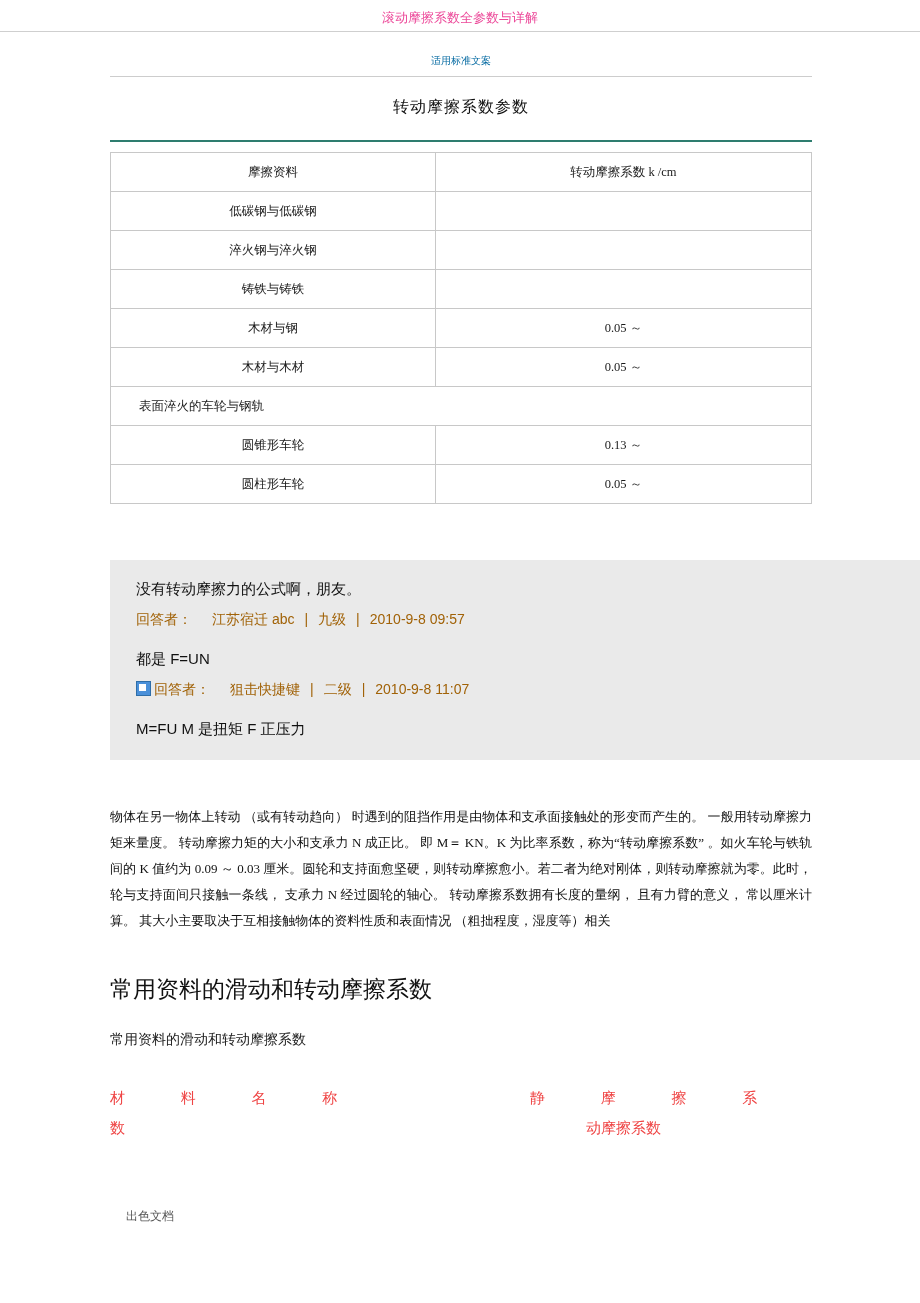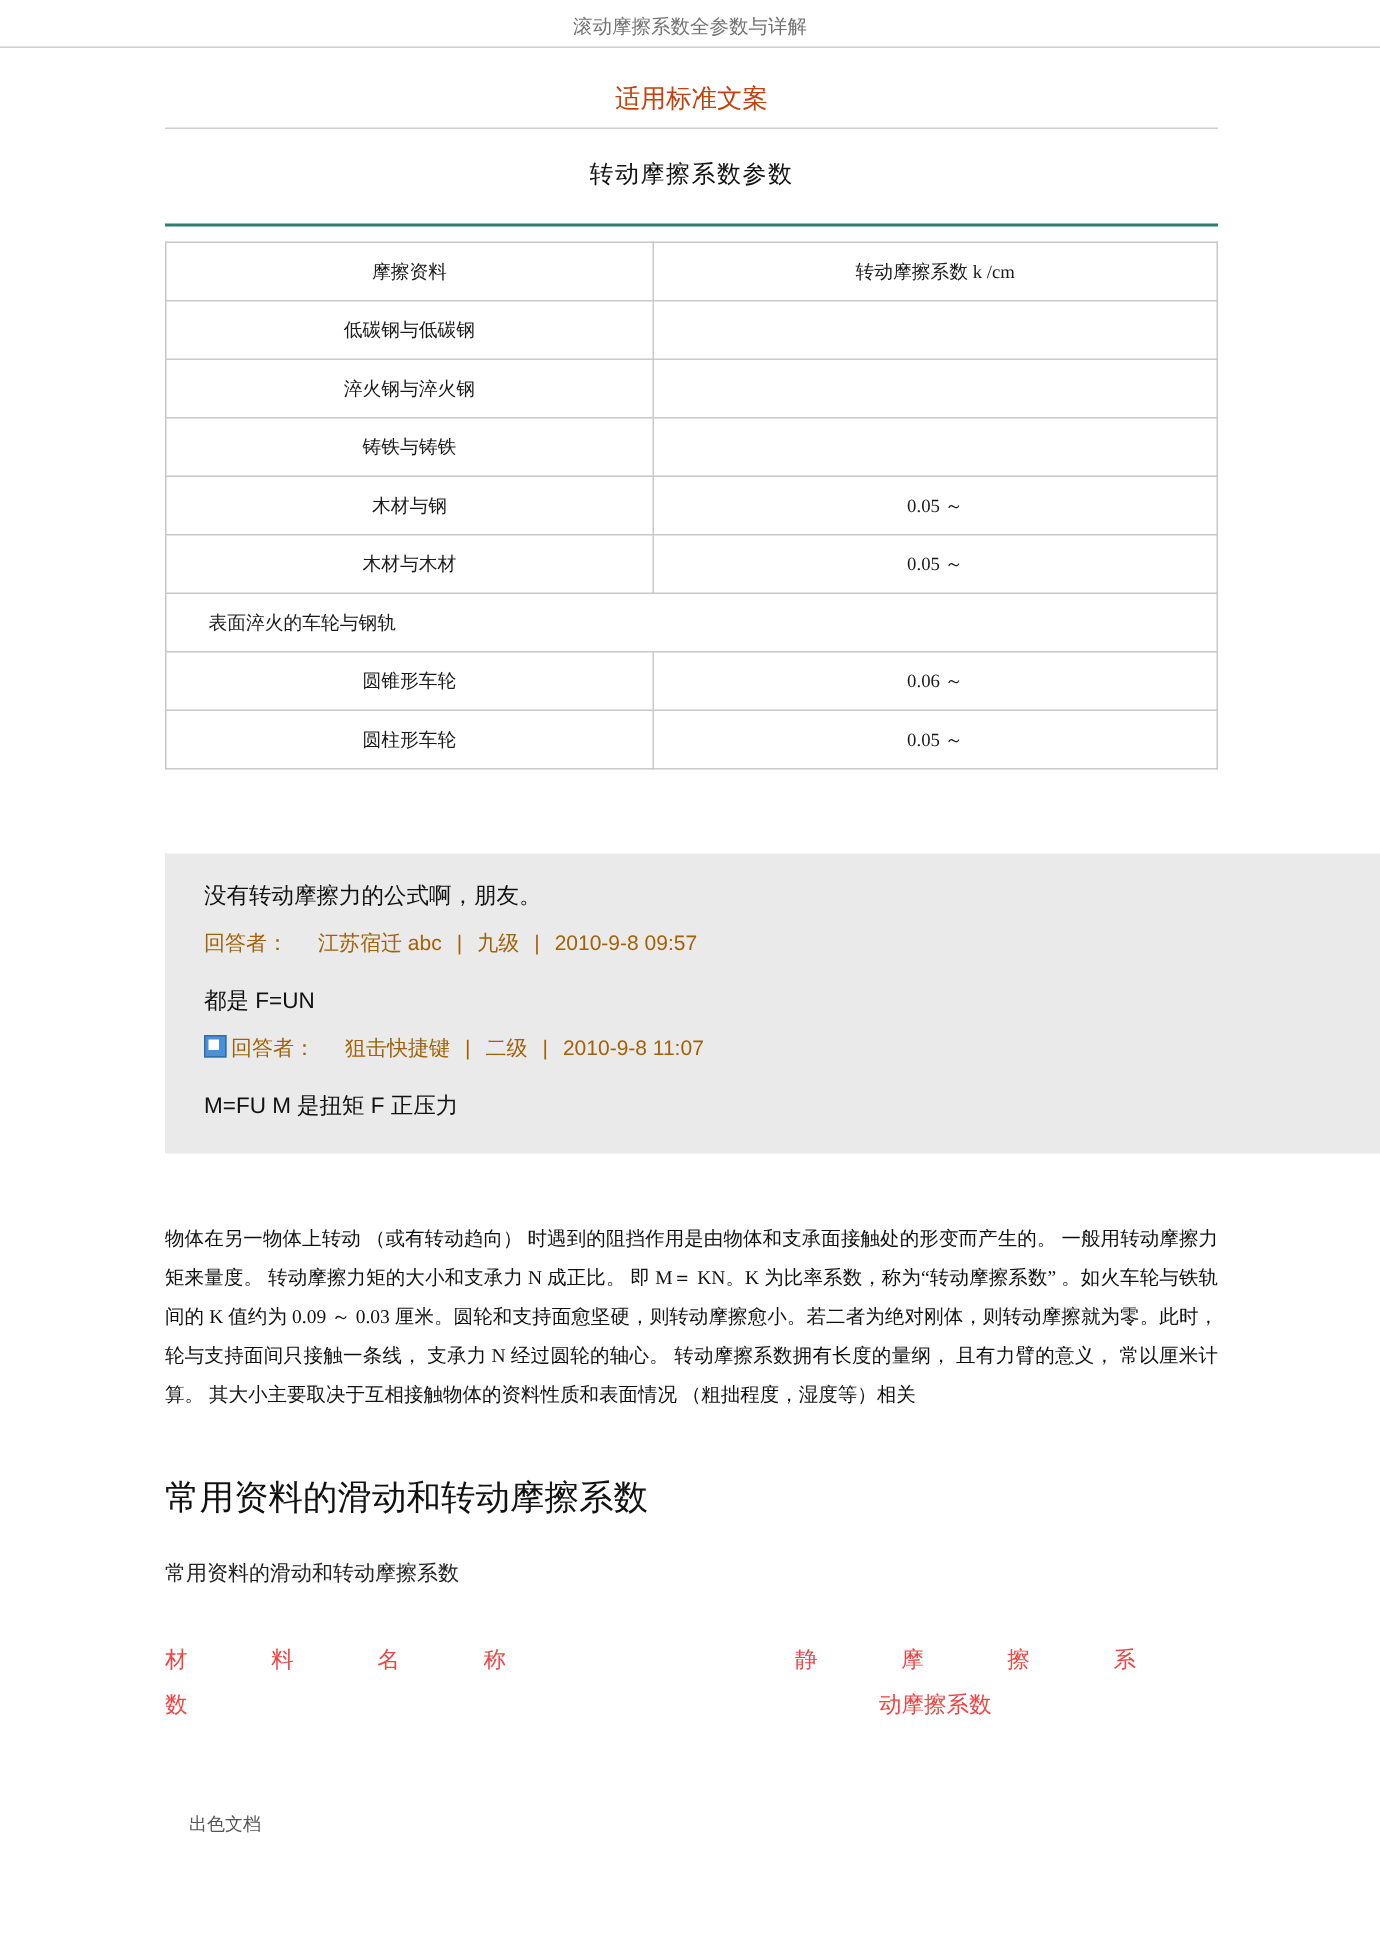--- a/index.html
+++ b/index.html
@@ -20,42 +20,42 @@
     overflow: hidden;
   }
   .doc-header {
     position: absolute;
     top: 0;
     left: 0;
     right: 0;
     height: 30px;
     text-align: center;
     font-size: 13px;
-    color: #737373;
+    color: #ec4899;
     padding-top: 9px;
     box-sizing: border-box;
   }
   .header-rule {
     position: absolute;
     top: 31px;
     left: 0;
     right: 0;
     height: 1px;
     background: #cfcfcf;
   }
   .content {
     position: absolute;
     top: 54px;
     left: 110px;
     width: 702px;
   }
   .sub-header {
     text-align: center;
-    font-size: 17px;
-    color: #c2410c;
+    font-size: 10px;
+    color: #0369a1;
     padding-bottom: 8px;
   }
   .sub-rule {
     height: 1px;
     background: #cdcdcd;
     margin-bottom: 20px;
   }
   .title {
     text-align: center;
     font-size: 16px;
@@ -226,21 +226,21 @@
         </tr>
         <tr>
           <td class="leftcol">木材与木材</td>
           <td>0.05 ～</td>
         </tr>
         <tr>
           <td class="span-left" colspan="2">表面淬火的车轮与钢轨</td>
         </tr>
         <tr>
           <td class="leftcol">圆锥形车轮</td>
-          <td>0.06 ～</td>
+          <td>0.13 ～</td>
         </tr>
         <tr>
           <td class="leftcol">圆柱形车轮</td>
           <td>0.05 ～</td>
         </tr>
       </tbody>
     </table>
 
     <div class="quote-box">
       <div class="quote-line">没有转动摩擦力的公式啊，朋友。</div>

